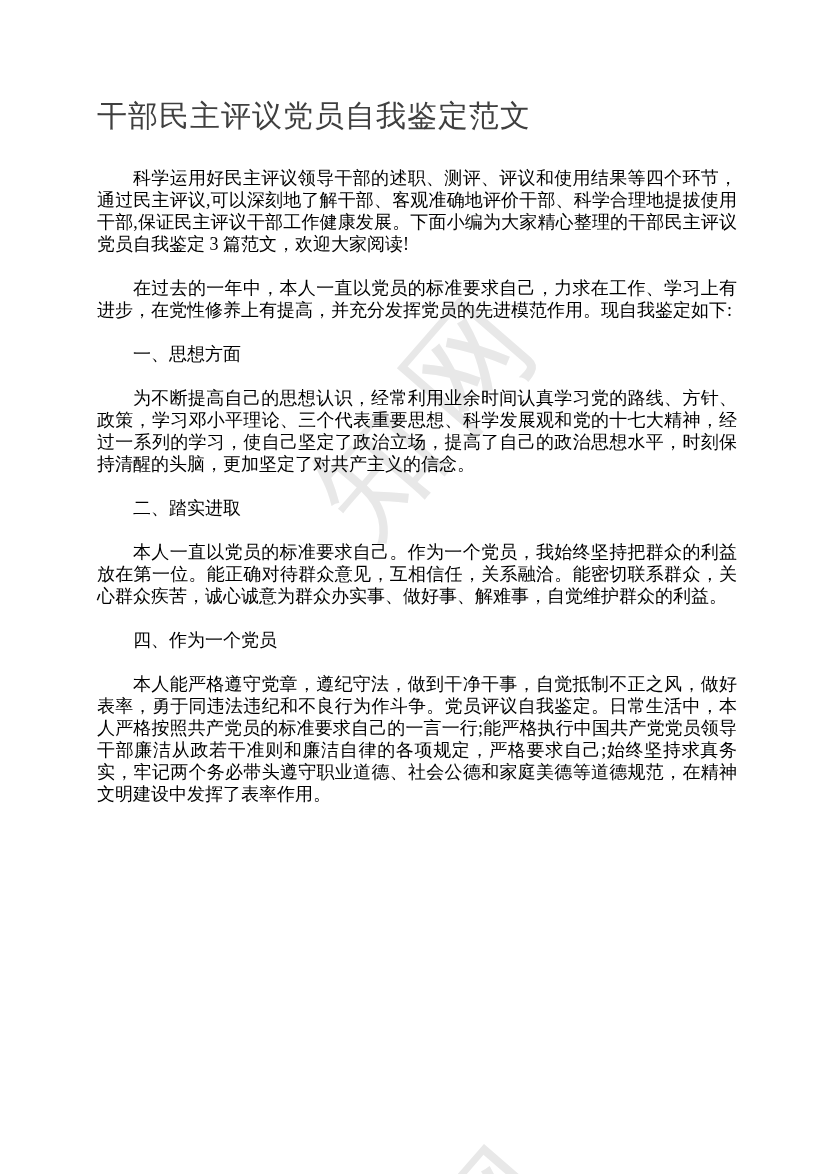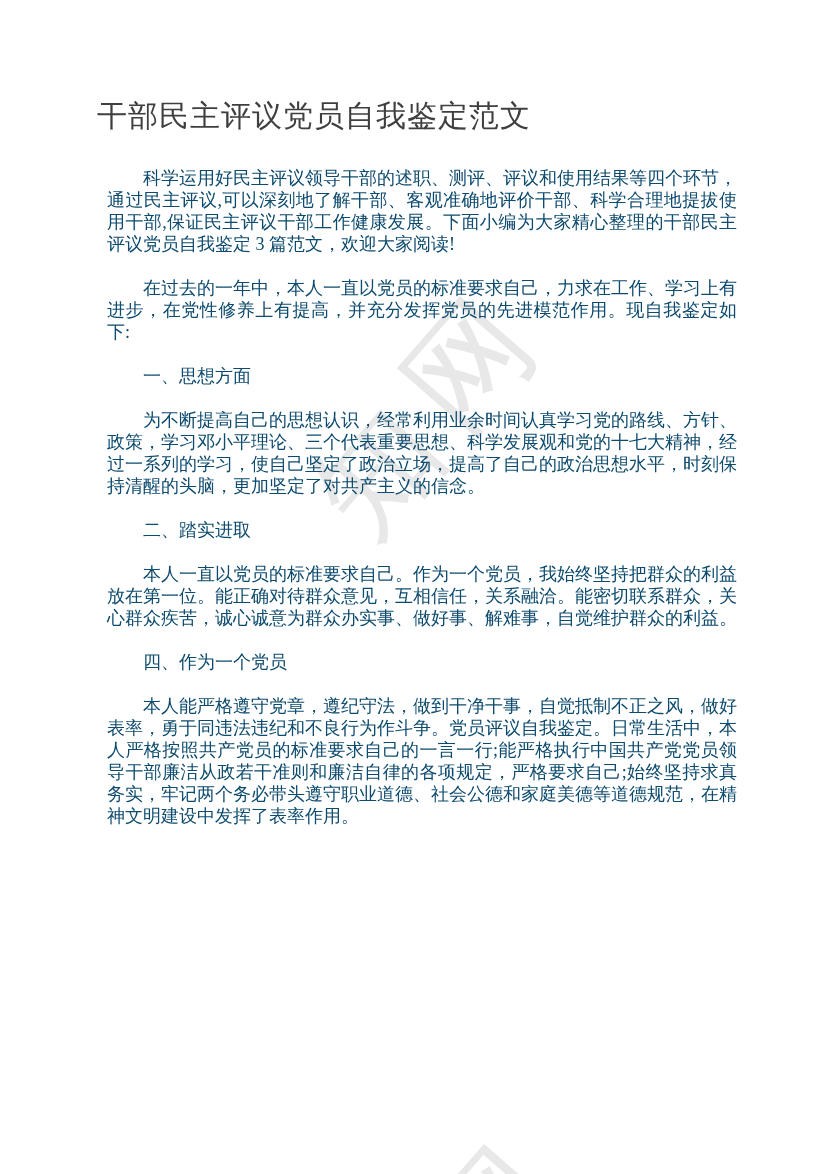--- a/index.html
+++ b/index.html
@@ -35,24 +35,24 @@
   }
   .doc-title {
     margin: 0 0 33px 0;
     font-size: 30px;
     font-weight: 400;
     line-height: 36px;
     color: #3f3f3f;
     letter-spacing: 1px;
   }
   .para {
-    margin: 0 0 22px 10px;
+    margin: 0 0 22px 0;
     font-size: 18px;
     line-height: 22px;
-    color: #0c4a6e;
+    color: #000000;
     text-align: justify;
     text-indent: 2em;
     word-break: break-all;
   }
 </style>
 </head>
 <body>
 
 <div class="screen">
 

